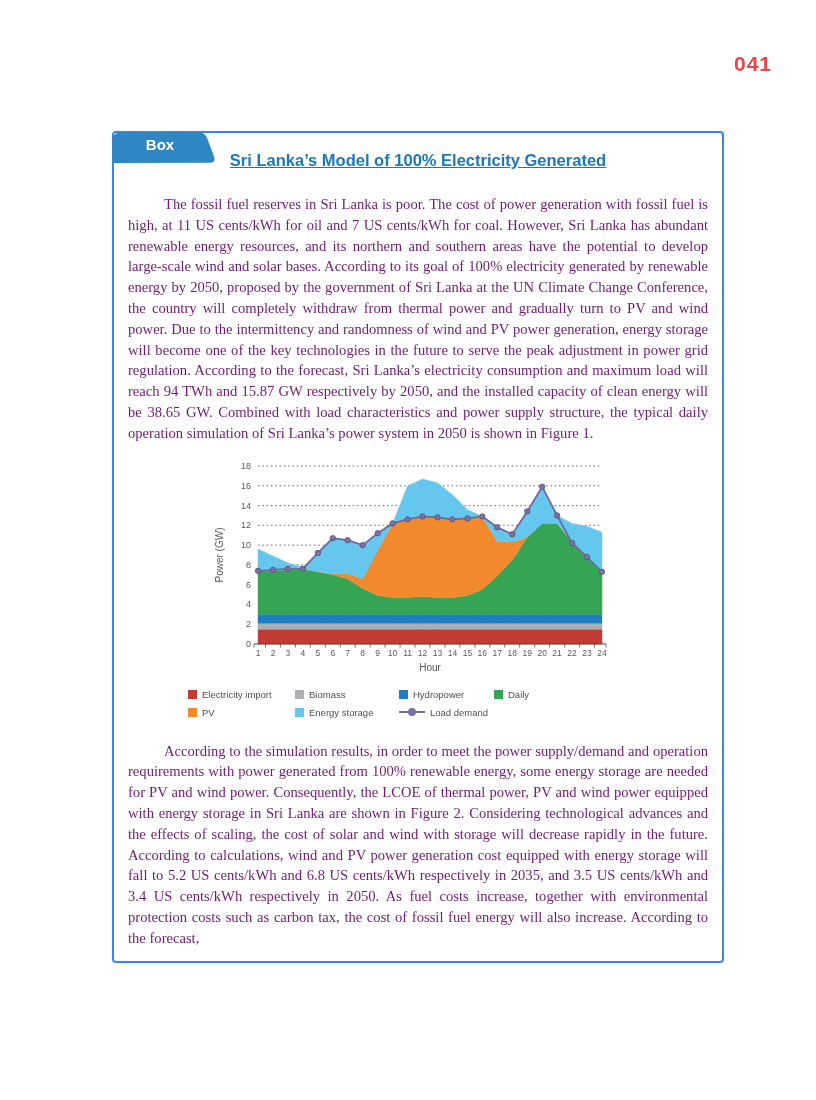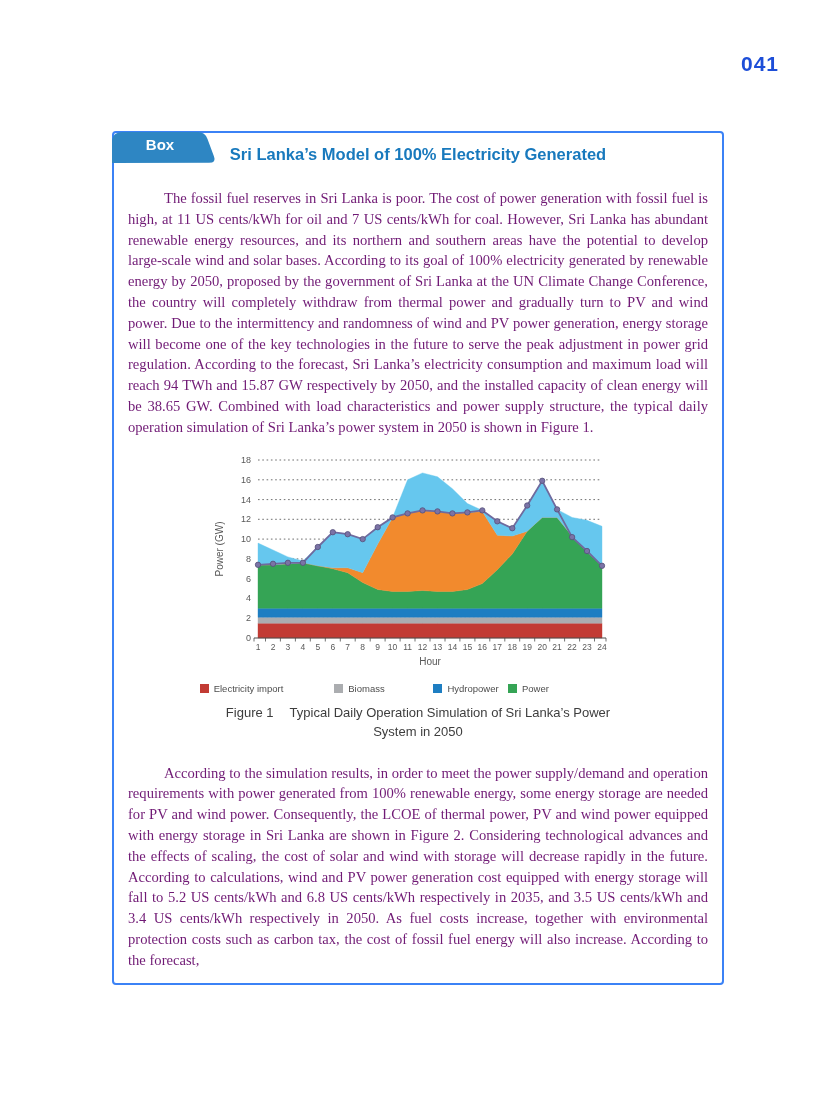--- a/index.html
+++ b/index.html
@@ -1,41 +1,41 @@
 <!DOCTYPE html>
 <html><head>
 <meta charset="utf-8">
 <style>
   html,body{margin:0;padding:0;background:#ffffff;}
   .page{position:relative;width:816px;height:1100px;background:#ffffff;overflow:hidden;
         font-family:"Liberation Serif",serif;}
-  .page-number{position:absolute;top:52px;right:37px;
-        font:bold 21px "Liberation Sans",sans-serif;color:#1d4ed8;letter-spacing:1px;}
+  .page-number{position:absolute;top:52px;right:44px;
+        font:bold 21px "Liberation Sans",sans-serif;color:#ef4444;letter-spacing:1px;}
   .box{position:absolute;left:112px;top:131px;width:612px;
         border:2px solid #3b82f6;border-radius:4px;box-sizing:border-box;
         padding:0 12px 12px 12px;background:#ffffff;}
   .box-tab{position:absolute;left:-2px;top:-2px;width:108px;height:32px;}
   .box-tab svg{position:absolute;left:0;top:0;}
   .box-tab-label{position:absolute;left:0;top:5px;width:96px;text-align:center;
         color:#ffffff;font:bold 15px "Liberation Sans",sans-serif;}
-  .box-title{margin-top:9px;text-align:center;color:#1879bd;
-        font:bold 16.5px/24px "Liberation Sans",sans-serif;}
+  .box-title{margin-top:15px;text-align:center;color:#1879bd;
+        font:bold 16.5px/24px "Liberation Sans",sans-serif;text-decoration:underline;}
   .body-text{margin:22px 2px 0 2px;font:14.6px/20.8px "Liberation Serif",serif;
         color:#701a75;text-align:justify;text-indent:36px;}
   .figure{margin-top:10px;text-align:center;}
   #chart-svg{display:inline-block;}
   .svg-xt{font:8.5px "Liberation Sans",sans-serif;fill:#595959;text-anchor:middle;}
   .svg-yt{font:9px "Liberation Sans",sans-serif;fill:#595959;text-anchor:end;}
   .svg-al{font:10px "Liberation Sans",sans-serif;fill:#595959;text-anchor:middle;}
   .legend{margin:0 0 0 62px;font:9.5px/13px "Liberation Sans",sans-serif;color:#4d4d4d;text-align:left;}
   .legend-row{display:flex;align-items:center;margin-bottom:5px;}
-  .legend-item{display:flex;align-items:center;justify-content:center;}
+  .legend-item{display:flex;align-items:center;}
   .legend-item:nth-child(1){width:107px;}
-  .legend-item:nth-child(2){width:129px;}
-  .legend-item:nth-child(3){width:84px;}
+  .legend-item:nth-child(2){width:104px;}
+  .legend-item:nth-child(3){width:95px;}
   .sw{width:9px;height:9px;display:inline-block;margin-right:5px;flex:none;}
   .line-sw{width:26px;height:2px;display:inline-block;margin-right:5px;position:relative;flex:none;}
   .line-sw .dot{position:absolute;left:9px;top:-3px;width:8px;height:8px;border-radius:50%;}
   .caption{margin-top:8px;font:13px/19px "Liberation Sans",sans-serif;color:#3d3d3d;}
   .cap-gap{display:inline-block;width:16px;}
 </style>
 </head>
 <body>
 
 <div class="page">
@@ -169,27 +169,37 @@
             <div class="legend-item">
               <span class="sw" style="background: rgb(171, 173, 176);"></span>
               <span>Biomass</span>
             </div>
             <div class="legend-item">
               <span class="sw" style="background: rgb(30, 126, 194);"></span>
               <span>Hydropower</span>
             </div>
             <div class="legend-item">
               <span class="sw" style="background: rgb(53, 164, 85);"></span>
-              <span>Power</span>
+              <span>Daily</span>
+            </div>
+          </div>
+          <div class="legend-row">
+            <div class="legend-item">
+              <span class="sw" style="background: rgb(242, 138, 45);"></span>
+              <span>PV</span>
+            </div>
+            <div class="legend-item">
+              <span class="sw" style="background: rgb(102, 199, 238);"></span>
+              <span>Energy storage</span>
+            </div>
+            <div class="legend-item">
+              <span class="line-sw" style="background: rgb(111, 106, 158);">
+                <span class="dot" style="background: rgb(123, 115, 166);"></span>
+              </span>
+              <span>Load demand</span>
             </div>
           </div>
         </div>
-      <div class="caption">
-        <div>
-          <span>Figure 1</span><span class="cap-gap"></span><span>Typical Daily Operation Simulation of Sri Lanka’s Power</span>
-        </div>
-        <div>System in 2050</div>
-      </div>
     </div>
 
     <p class="body-text">According to the simulation results, in order to meet the power supply/demand and operation requirements with power generated from 100% renewable energy, some energy storage are needed for PV and wind power. Consequently, the LCOE of thermal power, PV and wind power equipped with energy storage in Sri Lanka are shown in Figure 2. Considering technological advances and the effects of scaling, the cost of solar and wind with storage will decrease rapidly in the future. According to calculations, wind and PV power generation cost equipped with energy storage will fall to 5.2 US cents/kWh and 6.8 US cents/kWh respectively in 2035, and 3.5 US cents/kWh and 3.4 US cents/kWh respectively in 2050. As fuel costs increase, together with environmental protection costs such as carbon tax, the cost of fossil fuel energy will also increase. According to the forecast,</p>
   </div>
 </div>
 
 </body></html>

